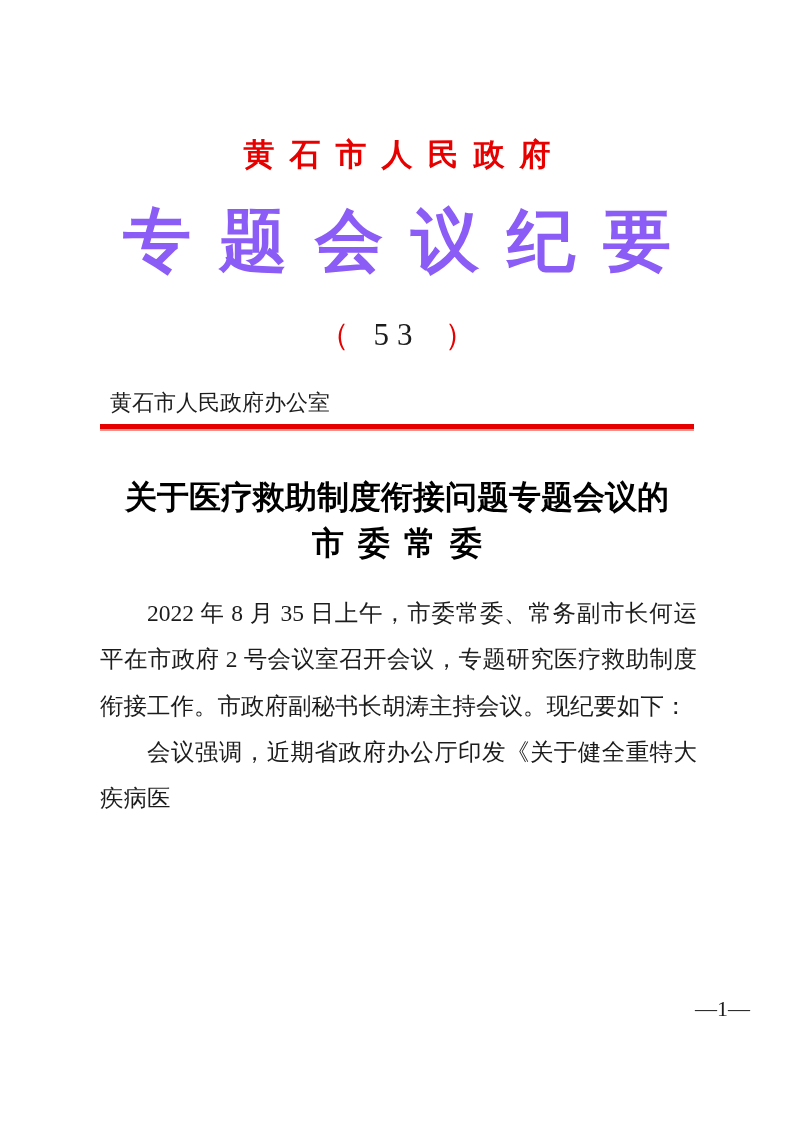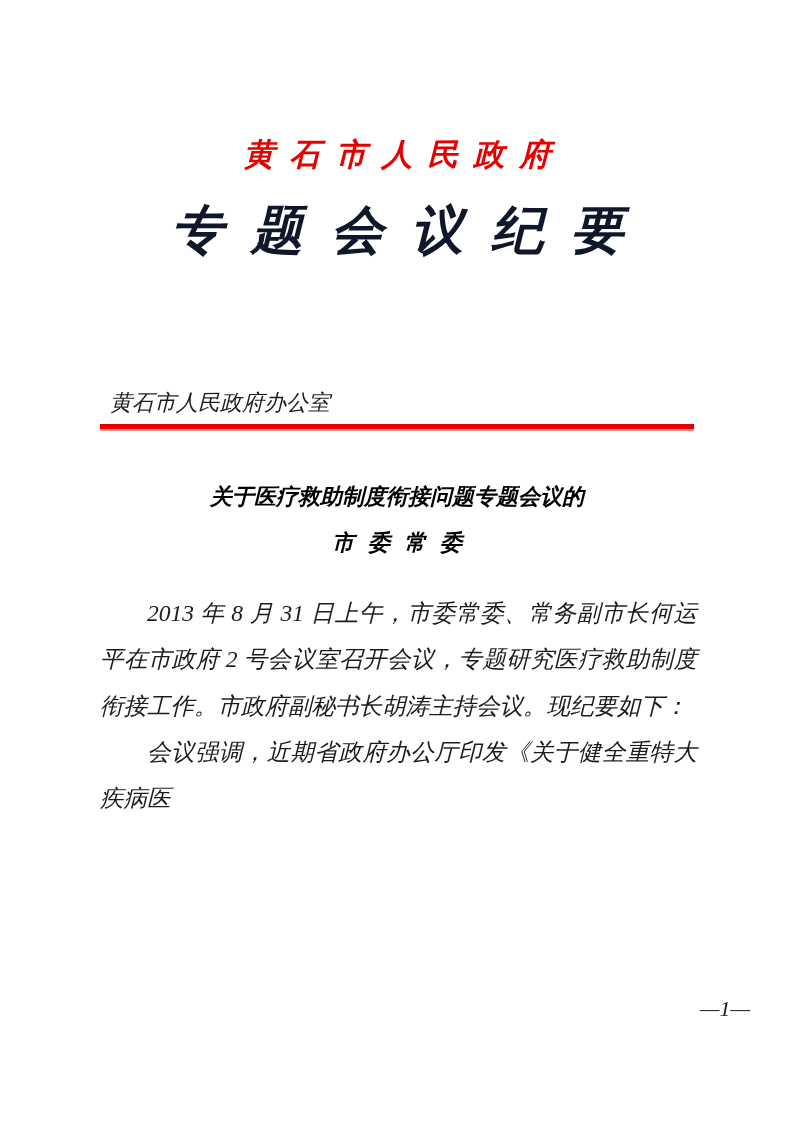--- a/index.html
+++ b/index.html
@@ -8,21 +8,20 @@
     background: #ffffff;
   }
   .page {
     position: relative;
     width: 794px;
     height: 1123px;
     background: #ffffff;
     overflow: hidden;
     font-family: "Liberation Serif", "DejaVu Serif", serif;
     color: #1c1c1c;
-    font-style: italic;
   }
   
   .org-name {
     position: absolute;
     top: 134px;
     left: 0;
     right: 0;
     text-align: center;
     font-size: 31px;
     font-weight: 700;
@@ -30,23 +29,23 @@
     letter-spacing: 15px;
     padding-left: 15px; 
     white-space: nowrap;
   }
   .doc-type {
     position: absolute;
     top: 196px;
     left: 0;
     right: 0;
     text-align: center;
-    font-size: 52px;
+    font-size: 68px;
     font-weight: 700;
-    color: #0f172a;
+    color: #8b5cf6;
     letter-spacing: 28px;
     padding-left: 28px;
     white-space: nowrap;
   }
   .issue-line {
     position: absolute;
     top: 314px;
     left: 0;
     right: 0;
     text-align: center;
@@ -91,21 +90,21 @@
     background: #f2948e;
   }
   
   .doc-title {
     position: absolute;
     top: 474px;
     left: 0;
     right: 0;
     text-align: center;
     font-weight: 700;
-    font-size: 22px;
+    font-size: 32px;
     line-height: 46px;
     color: #000000;
   }
   .doc-title .spaced {
     letter-spacing: 14px;
     padding-left: 14px;
   }
   
   .body-text {
     position: absolute;
@@ -132,35 +131,38 @@
 </style>
 </head>
 <body>
 
 <div class="page">
 
   <div class="org-name">黄石市人民政府</div>
 
   <div class="doc-type">专题会议纪要</div>
 
+  <div class="issue-line">
+    <span class="paren">（</span><span class="num">53</span><span class="paren">）</span>
+  </div>
 
   <div class="meta-row">
     <span>黄石市人民政府办公室</span>
   </div>
 
   <div class="red-rule">
     <div class="rule-main"></div>
     <div class="rule-sub"></div>
   </div>
 
   <div class="doc-title">
     <div>关于医疗救助制度衔接问题专题会议的</div>
     <div class="spaced">市委常委</div>
   </div>
 
   <div class="body-text">
-    <p>2013 年 8 月 31 日上午，市委常委、常务副市长何运平在市政府 2 号会议室召开会议，专题研究医疗救助制度衔接工作。市政府副秘书长胡涛主持会议。现纪要如下：</p>
+    <p>2022 年 8 月 35 日上午，市委常委、常务副市长何运平在市政府 2 号会议室召开会议，专题研究医疗救助制度衔接工作。市政府副秘书长胡涛主持会议。现纪要如下：</p>
     <p>会议强调，近期省政府办公厅印发《关于健全重特大疾病医</p>
   </div>
 
   <div class="page-number">—1—</div>
 
 </div>
 
 </body></html>

